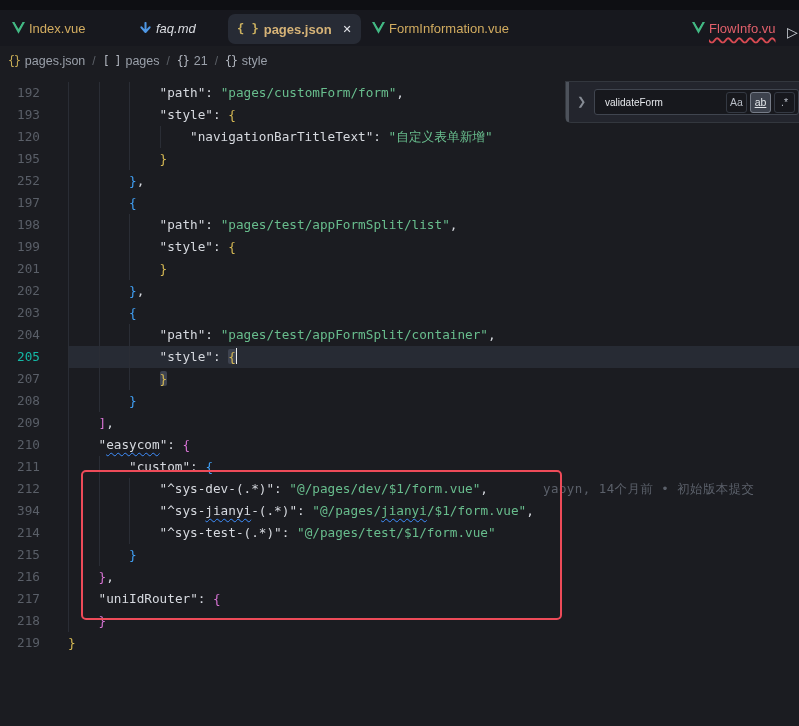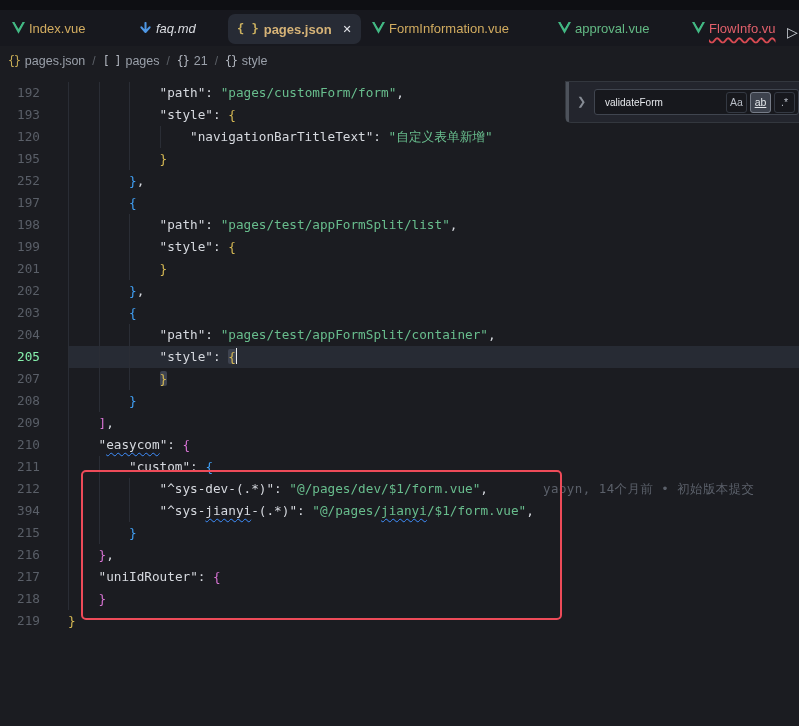--- a/index.html
+++ b/index.html
@@ -36,21 +36,21 @@
     align-items:center;padding-left:8px;box-sizing:border-box;background:#1b1c21;}
   .bc-item{display:flex;align-items:center;color:#9aa0aa;font-size:12.5px;}
   .bc-ic{font:11.5px "DejaVu Sans Mono",monospace;color:#b4b9c2;margin-right:5px;letter-spacing:-1px;}
   .bc-ic.gold{color:#c9ad55;}
   .bc-sep{color:#5c6168;margin:0 7px;font-size:12px;}
   
   .editor{position:absolute;left:0;top:75px;width:799px;height:651px;padding-top:7px;box-sizing:border-box;}
   .line{position:relative;height:22px;}
   .ln{position:absolute;left:0;top:0;width:40px;text-align:right;z-index:2;
       color:#5a5f68;font:12.7px "DejaVu Sans Mono",monospace;line-height:22px;}
-  .cur .ln{color:#86efac;}
+  .cur .ln{color:#14b8a6;}
   .cur::before{content:"";position:absolute;left:68px;right:0;top:0;height:22px;background:#272b34;z-index:0;}
   .guide{position:absolute;top:0;height:22px;width:1px;background:#2a2d35;z-index:1;}
   .code{position:absolute;top:0;z-index:2;white-space:pre;
         font:12.7px "DejaVu Sans Mono",monospace;line-height:22px;}
   .k{color:#d6d9df;} .p{color:#d6d9df;} .s{color:#68bd8d;}
   .b1{color:#d7ba54;} .b2{color:#d873d4;} .b3{color:#41a0f5;}
   .sqb{text-decoration:underline wavy #3e8fff 1px;text-underline-offset:3px;}
   .mb{background:#3e4350;border-radius:2px;}
   .caret{display:inline-block;width:1.5px;height:16px;background:#eceef2;vertical-align:-3px;}
   .blame{color:#5b606a;padding-left:55px;font-size:12.4px;letter-spacing:.5px;}
@@ -98,27 +98,20 @@
     <span class="ticon-json">{ }</span>
     <span class="tlabel">pages.json</span>
     <span class="tab-close">✕</span>
   </div>
   <div class="tab tab4 t-mod">
     <svg class="vicon" viewBox="0 0 24 22">
         <path d="M0 0h4.8L12 12.3 19.2 0H24L12 21.5z" fill="#42b883"></path>
         <path d="M4.8 0h4.4L12 4.9 14.8 0h4.4L12 12.3z" fill="#17181e"></path>
       </svg>
     <span class="tlabel">FormInformation.vue</span>
-  </div>
-  <div class="tab tab5 t-added">
-    <svg class="vicon" viewBox="0 0 24 22">
-        <path d="M0 0h4.8L12 12.3 19.2 0H24L12 21.5z" fill="#42b883"></path>
-        <path d="M4.8 0h4.4L12 4.9 14.8 0h4.4L12 12.3z" fill="#17181e"></path>
-      </svg>
-    <span class="tlabel">approval.vue</span>
   </div>
   <div class="tab tab6 t-error">
     <svg class="vicon" viewBox="0 0 24 22">
         <path d="M0 0h4.8L12 12.3 19.2 0H24L12 21.5z" fill="#42b883"></path>
         <path d="M4.8 0h4.4L12 4.9 14.8 0h4.4L12 12.3z" fill="#17181e"></path>
       </svg>
     <span class="tlabel">FlowInfo.vu</span>
   </div>
   <div class="tabscroll">▷</div>
 </div>
@@ -272,20 +265,27 @@
         <span class="code" style="left: 159.5px;"><span class="k">"^sys-dev-(.*)"</span><span class="p">: </span><span class="s">"@/pages/dev/$1/form.vue"</span><span class="p">,</span><span class="blame">yaoyn, 14个月前 • 初始版本提交</span></span>
       </div>
       <div class="line">
         <span class="ln">394</span>
         <span class="guide" style="left: 68px;"></span>
         <span class="guide" style="left: 98.5px;"></span>
         <span class="guide" style="left: 129px;"></span>
         <span class="code" style="left: 159.5px;"><span class="k">"^sys-</span><span class="k sqb">jianyi</span><span class="k">-(.*)"</span><span class="p">: </span><span class="s">"@/pages/</span><span class="s sqb">jianyi</span><span class="s">/$1/form.vue"</span><span class="p">,</span></span>
       </div>
       <div class="line">
+        <span class="ln">214</span>
+        <span class="guide" style="left: 68px;"></span>
+        <span class="guide" style="left: 98.5px;"></span>
+        <span class="guide" style="left: 129px;"></span>
+        <span class="code" style="left: 159.5px;"><span class="k">"^sys-test-(.*)"</span><span class="p">: </span><span class="s">"@/pages/test/$1/form.vue"</span></span>
+      </div>
+      <div class="line">
         <span class="ln">215</span>
         <span class="guide" style="left: 68px;"></span>
         <span class="guide" style="left: 98.5px;"></span>
         <span class="code" style="left: 129px;"><span class="b3">}</span></span>
       </div>
       <div class="line">
         <span class="ln">216</span>
         <span class="guide" style="left: 68px;"></span>
         <span class="code" style="left: 98.5px;"><span class="b2">}</span><span class="p">,</span></span>
       </div>

